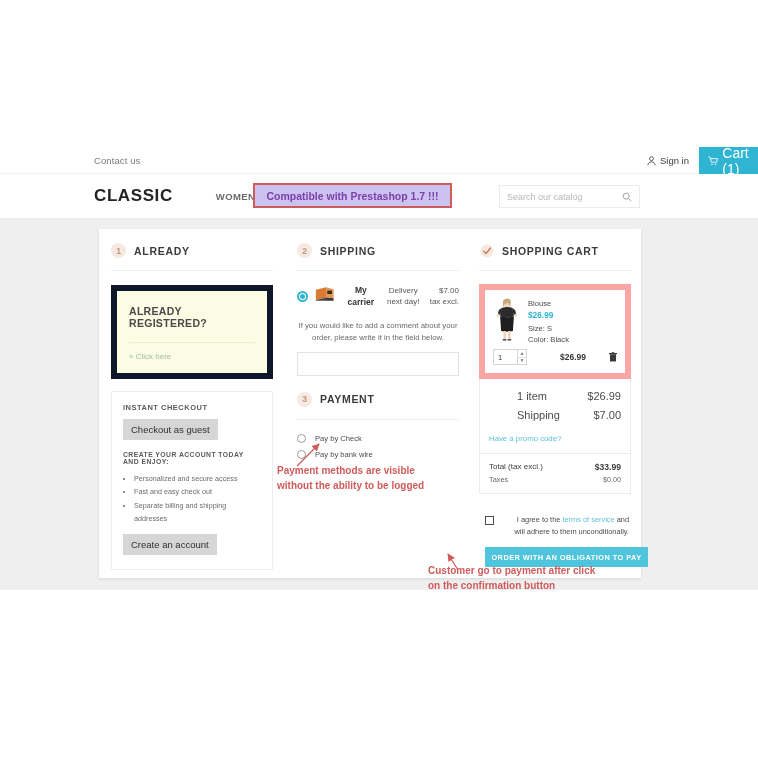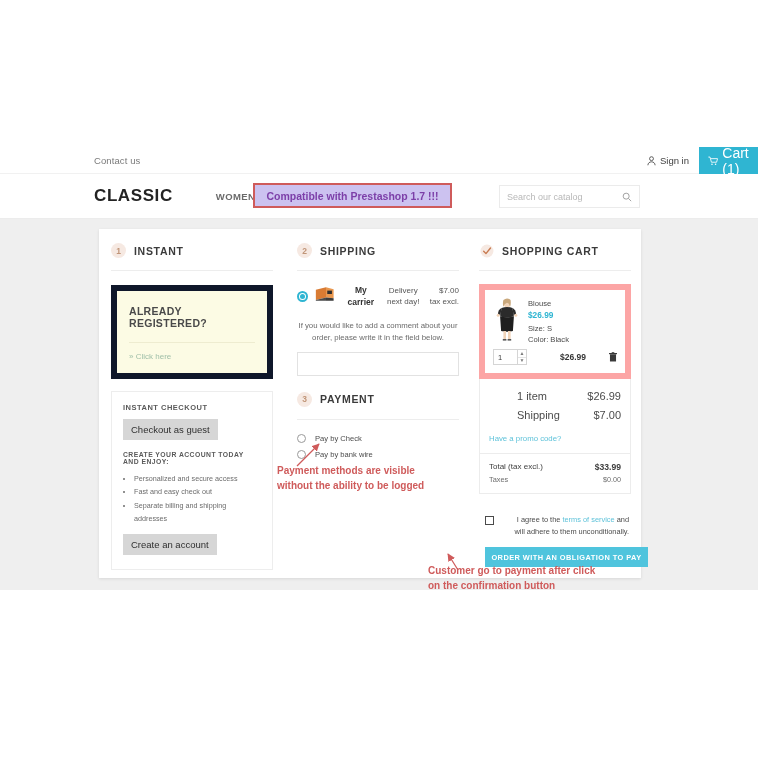--- a/index.html
+++ b/index.html
@@ -217,21 +217,21 @@
       </div>
     </div>
   </div>
 
   <div class="content-card">
     <div class="cols">
 
       <div class="col-left">
         <div class="step-head">
           <div class="step-num">1</div>
-          <div class="step-title">INSTANT</div>
+          <div class="step-title">ALREADY</div>
         </div>
 
         <div class="registered-box">
           <div class="registered-title">ALREADY REGISTERED?</div>
           <div class="registered-sep"></div>
           <div class="registered-link">» Click here</div>
         </div>
 
         <div class="guest-box">
           <div class="mini-head">INSTANT CHECKOUT</div>

